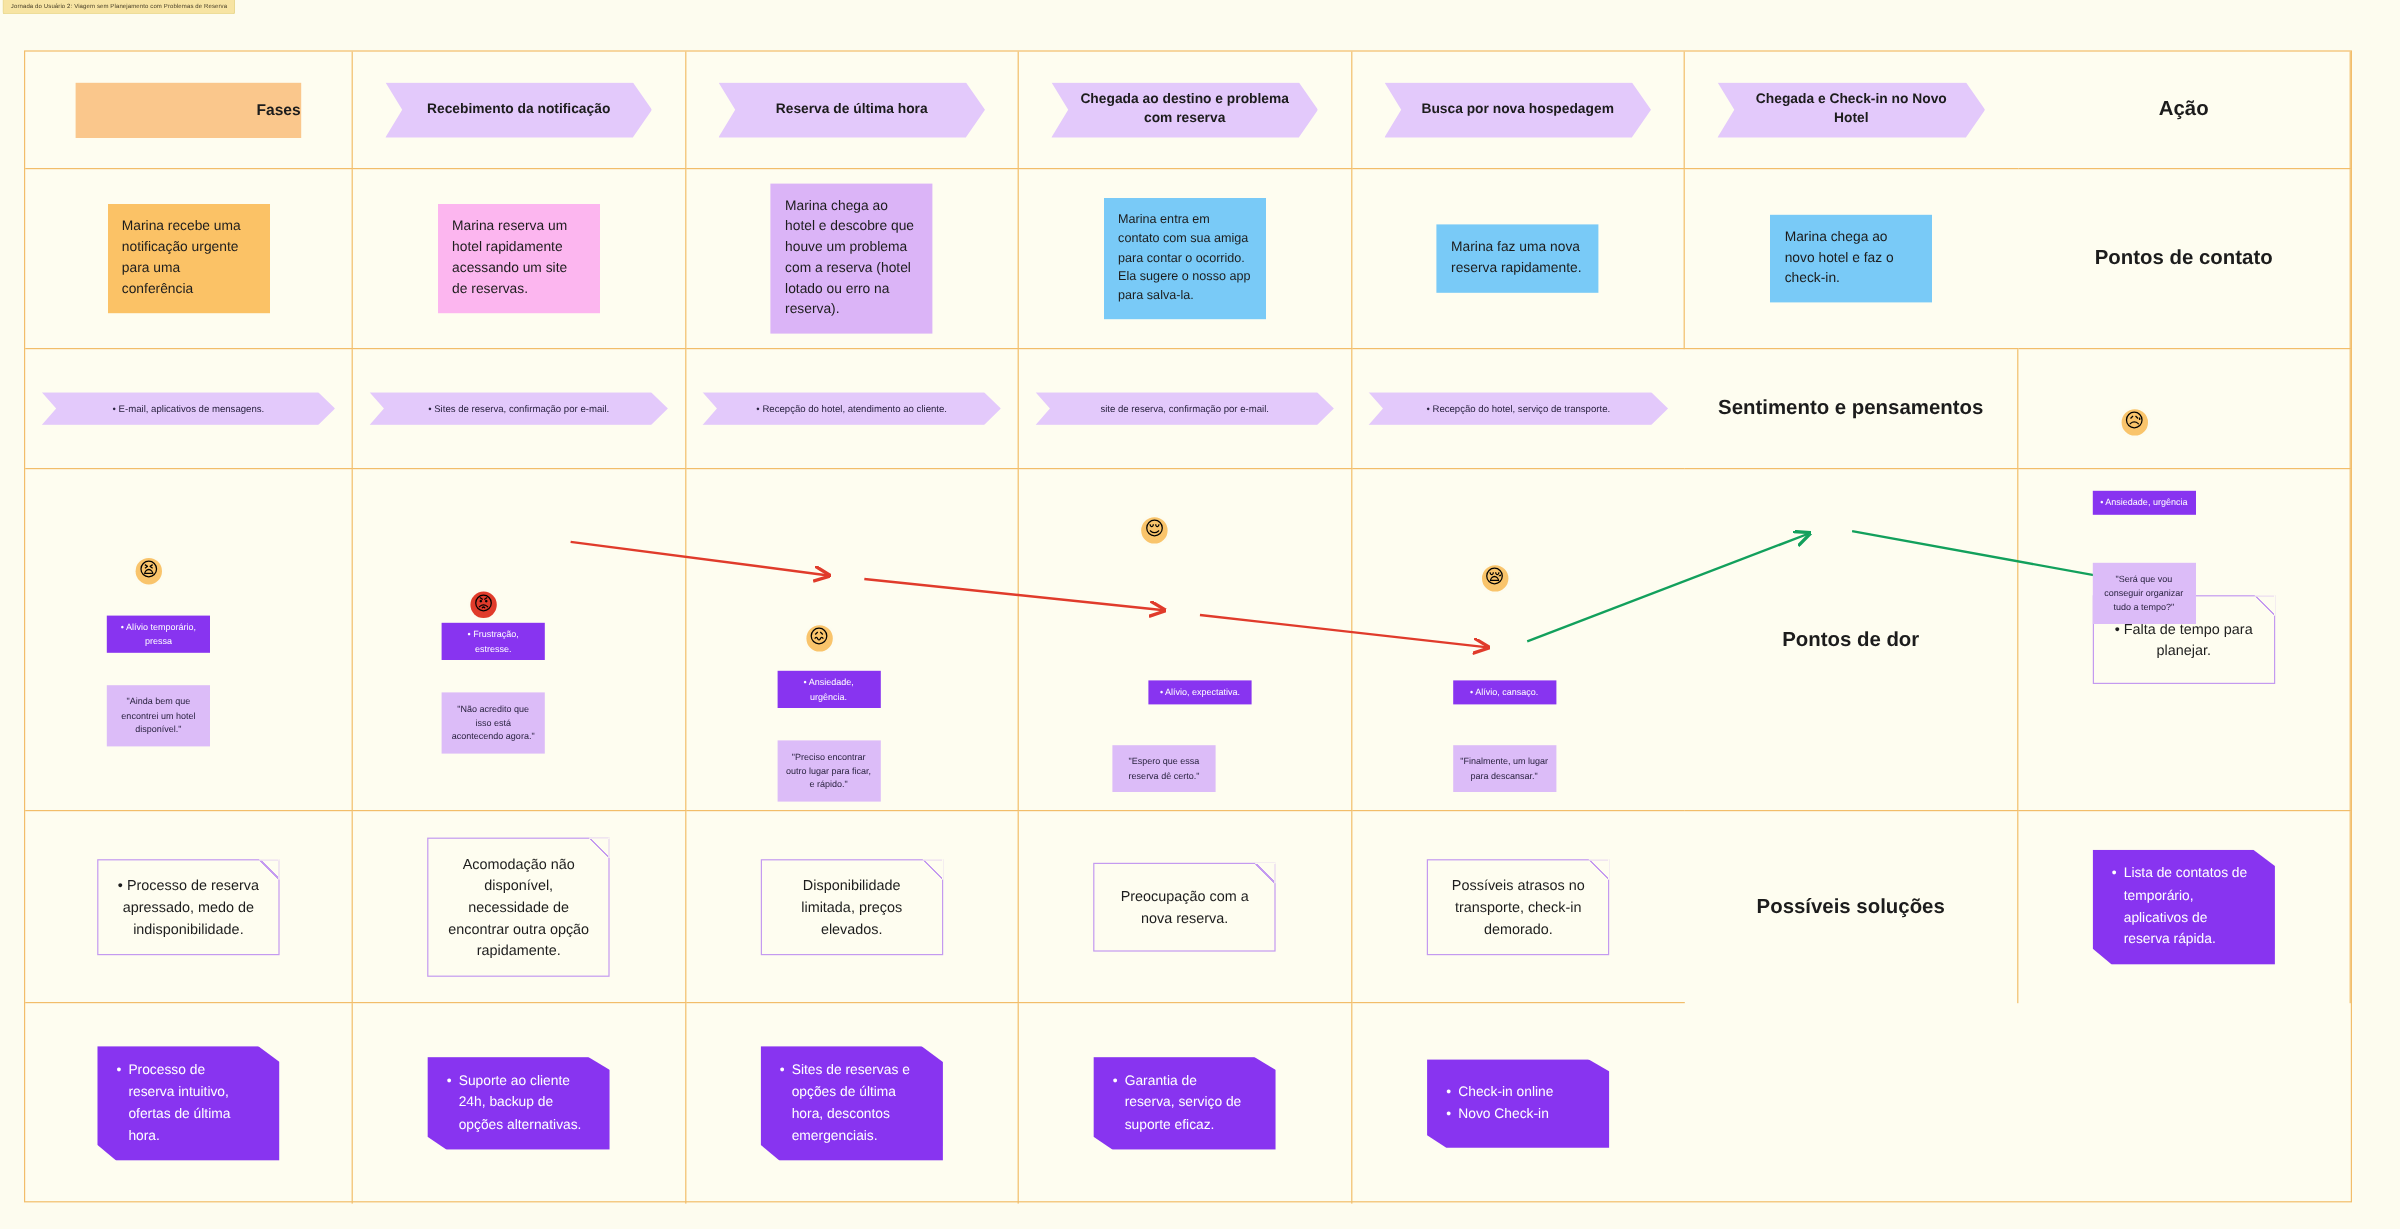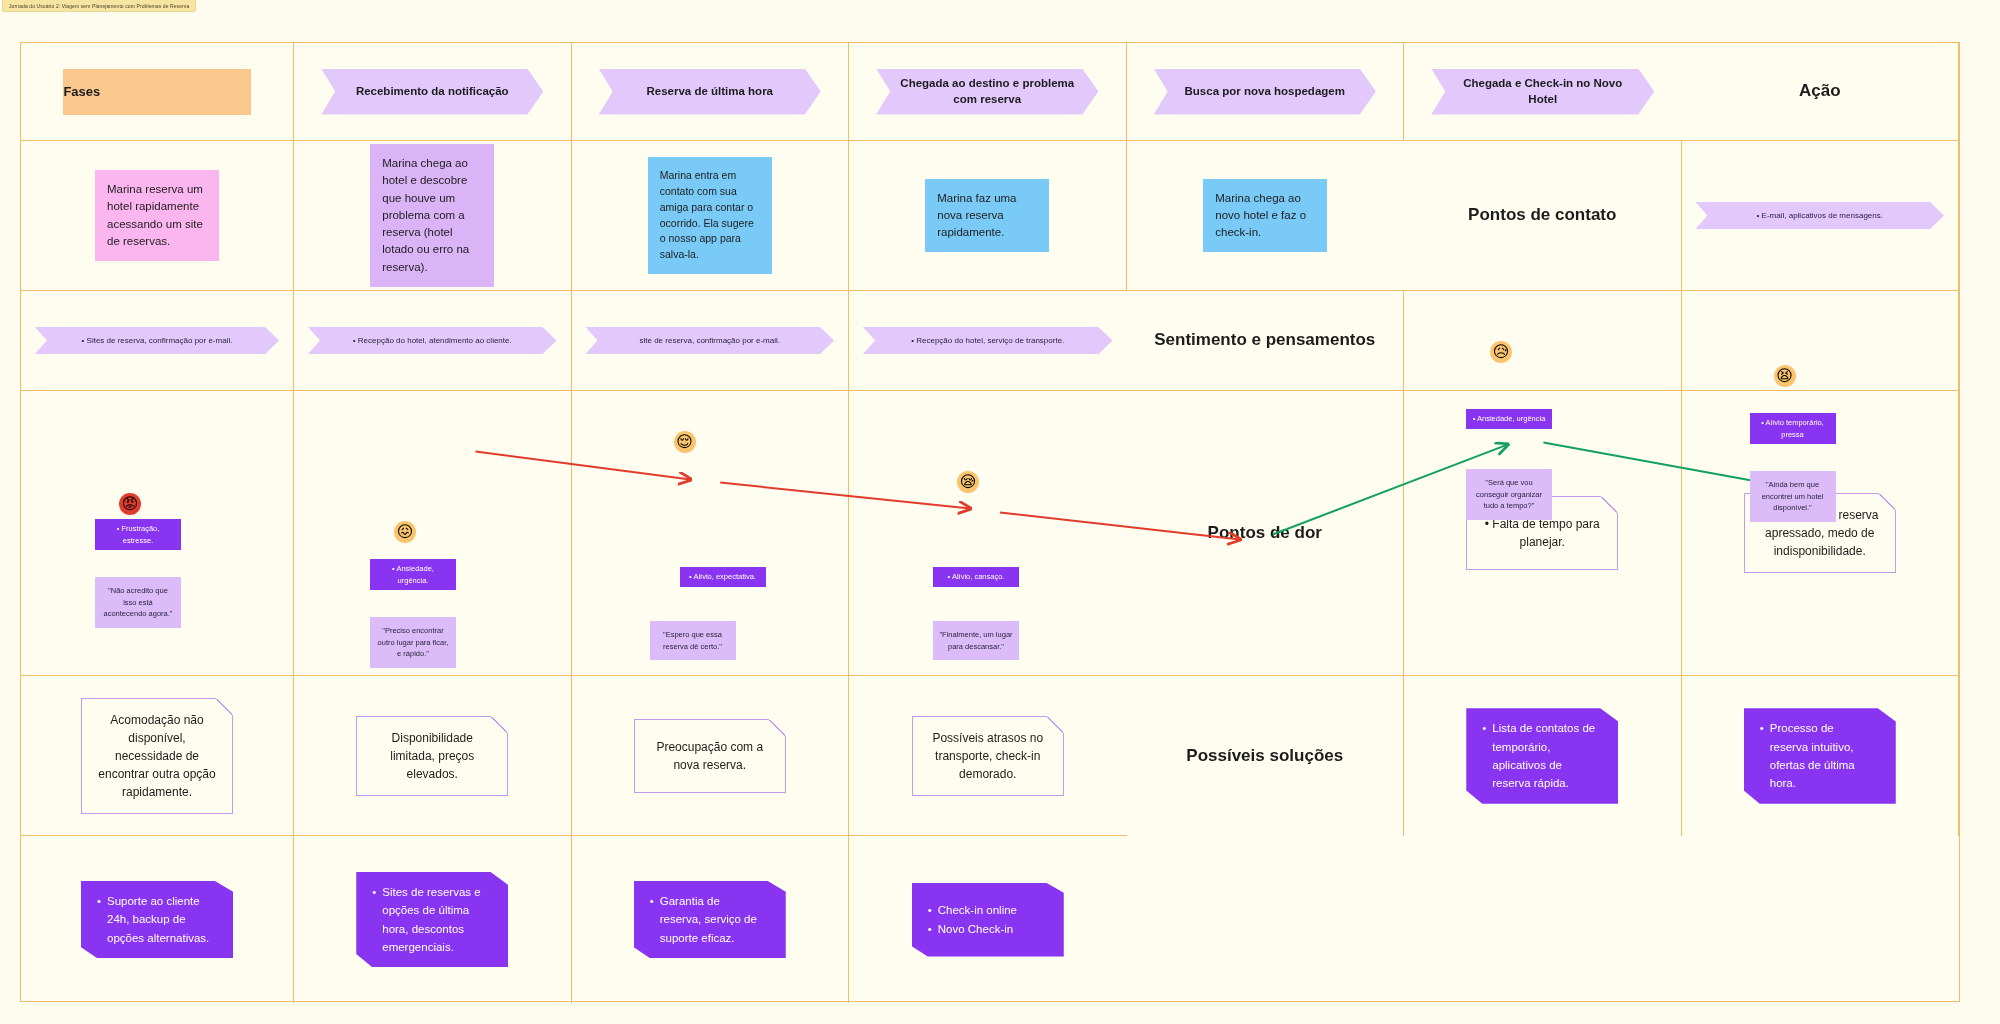--- a/index.html
+++ b/index.html
@@ -61,27 +61,27 @@
     background: #e3c9fb;
     display: flex; align-items: center; justify-content: center;
     text-align: center;
     font-size: 11.5px; font-weight: 700; color: #1c1c1c;
     line-height: 1.35; padding: 6px 16px;
     clip-path: polygon(0 0, calc(100% - 16px) 0, 100% 50%, calc(100% - 16px) 100%, 0 100%, 14px 50%);
   }
   .fases-chip {
     width: 72%; height: 46px;
     background: #fac78c;
-    display: flex; align-items: center; justify-content: flex-start;
+    display: flex; align-items: center; justify-content: flex-end;
     font-size: 13px; font-weight: 700; color: #1c1c1c;
   }
 
   
   .sticky {
-    width: 124px;
+    width: 135px;
     padding: 11px 12px;
     font-size: 11.5px; line-height: 1.5; color: #1d1d1d;
     text-align: left;
   }
   .sticky.orange { background: #fbc266; }
   .sticky.pink   { background: #fcb6ef; }
   .sticky.purple { background: #dbb4f7; }
   .sticky.blue   { background: #79caf7; }
 
   
@@ -200,20 +200,23 @@
     </div>
   </div>
   <div class="cell lastcol">
     <div class="phase-chip">
       <span>Chegada e Check-in no Novo Hotel</span>
     </div>
   </div>
 
   <div class="cell">
     <div class="rowlabel">Ação</div>
+  </div>
+  <div class="cell">
+    <div class="sticky orange">Marina recebe uma notificação urgente para uma conferência</div>
   </div>
   <div class="cell">
     <div class="sticky pink">Marina reserva um hotel rapidamente acessando um site de reservas.</div>
   </div>
   <div class="cell">
     <div class="sticky purple">Marina chega ao hotel e descobre que houve um problema com a reserva (hotel lotado ou erro na reserva).</div>
   </div>
   <div class="cell">
     <div class="sticky blue" style="font-size:10.5px">Marina entra em contato com sua amiga para contar o ocorrido. Ela sugere o nosso app para salva-la.</div>
   </div>

